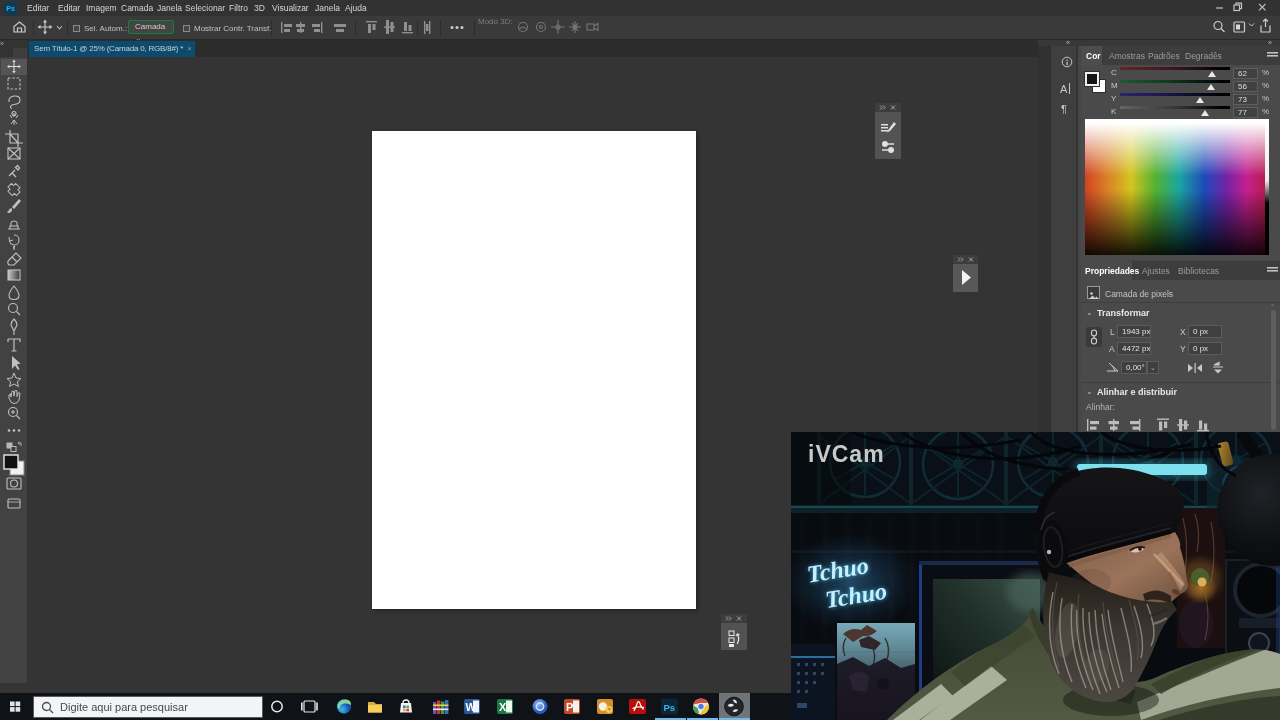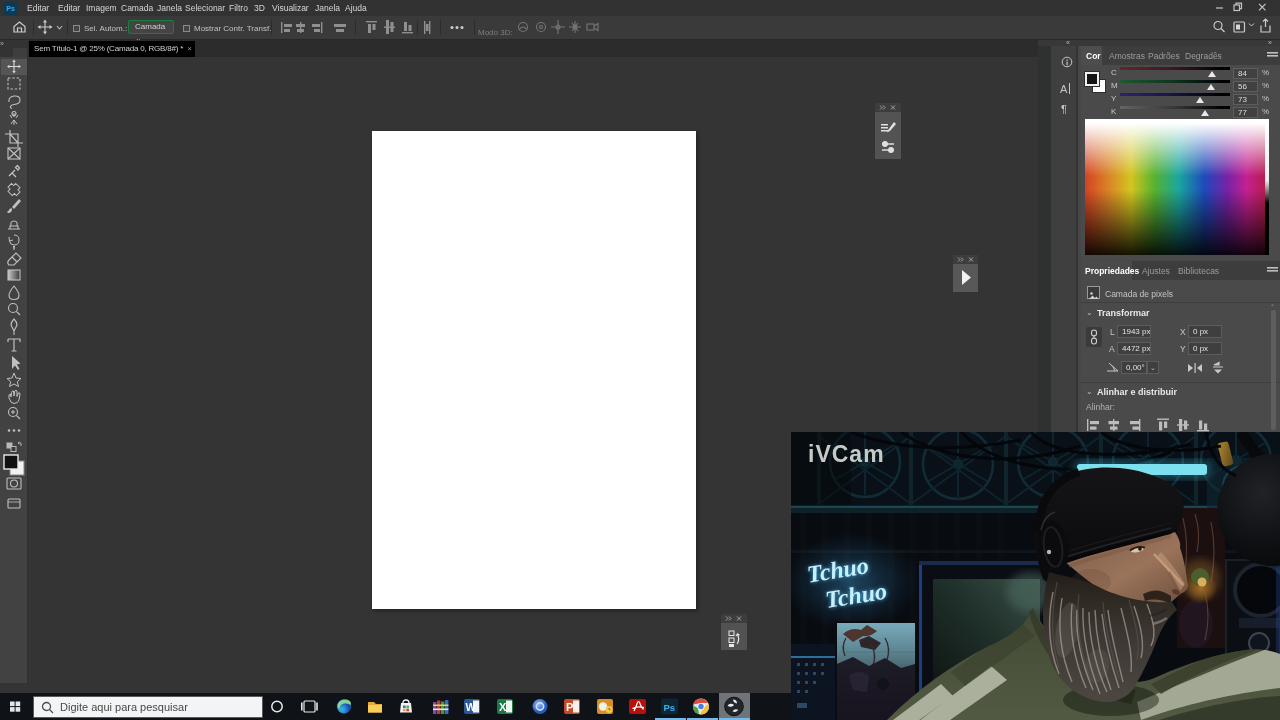--- a/index.html
+++ b/index.html
@@ -10,27 +10,27 @@
 
   
   #menubar { left:0; top:0; width:1280px; height:16px; background:#323232; }
   #pslogo { left:4px; top:2px; width:13px; height:13px; background:#0d3a52; border-radius:2px;
     color:#31a8ff; font-size:7px; font-weight:bold; text-align:center; line-height:13px; }
   .menu { color:#d6d6d6; font-size:8.5px; line-height:16px; position:absolute; top:0; }
 
   
   #optbar { left:0; top:16px; width:1280px; height:24px; background:#3a3a3a; border-bottom:1px solid #282828; }
   .optlbl { position:absolute; color:#c2c2c2; font-size:8px; top:8px; }
-  .optlbl2 { position:absolute; color:#7e7e7e; font-size:8px; top:12px; }
+  .optlbl2 { position:absolute; color:#7e7e7e; font-size:8px; top:1px; }
   .cb { position:absolute; width:7px; height:7px; border:1px solid #8a8a8a; background:#444; top:9px; }
 
   
   #tabbar { left:0; top:40px; width:1048px; height:17px; background:#2c2c2c; }
   #tbhead { left:0; top:40px; width:28px; height:17px; background:#333333; color:#aaa; font-size:7px; }
-  #doctab { left:29px; top:41px; width:166px; height:16px; background:#000000; color:#cfcfcf;
+  #doctab { left:29px; top:41px; width:166px; height:16px; background:#0c4a6e; color:#cfcfcf;
     font-size:8px; line-height:16px; padding-left:5px; white-space:nowrap; overflow:hidden; letter-spacing:-0.2px; }
 
   
   #toolbar { left:0; top:57px; width:28px; height:626px; background:#424242; border-right:1px solid #303030; }
   #toolsel { left:1px; top:59px; width:26px; height:16px; background:#555555; }
 
   
   #canvas { left:28px; top:57px; width:1020px; height:626px; background:#343434; }
   #doc { left:372px; top:131px; width:324px; height:478px; background:#ffffff; box-shadow:2px 2px 4px rgba(0,0,0,0.35); }
 
@@ -377,21 +377,21 @@
       <rect x="0" y="0" width="11" height="1.6" fill="#c0c0c0"></rect>
         <rect x="0" y="3" width="11" height="1.6" fill="#c0c0c0"></rect>
     </svg>
 
     <div style="position:absolute;left:11px;top:33px;width:14px;height:14px;background:#fdfdfd;border:1px solid #2e2e2e"></div>
     <div style="position:absolute;left:4px;top:26px;width:14px;height:14px;background:#141414;border:2px solid #f0f0f0;box-shadow:0 0 0 1px #2e2e2e"></div>
 
     <span class="cmyklbl" style="left:30px;top:22px">C</span>
     <div class="cbar" style="top:21px;background:linear-gradient(to right,#63272a,#41171f 45%,#1d0a14 72%,#000 92%)"></div>
     <div class="cthumb" style="left:127px;top:25px"></div>
-    <div class="cval" style="top:22px">84</div>
+    <div class="cval" style="top:22px">62</div>
       <span class="cpct" style="top:22px">%</span>
     <span class="cmyklbl" style="left:30px;top:35px">M</span>
     <div class="cbar" style="top:34px;background:linear-gradient(to right,#1c5a31,#10381f 45%,#061a10 72%,#000 92%)"></div>
     <div class="cthumb" style="left:126px;top:38px"></div>
     <div class="cval" style="top:35px">56</div>
       <span class="cpct" style="top:35px">%</span>
     <span class="cmyklbl" style="left:30px;top:48px">Y</span>
     <div class="cbar" style="top:47px;background:linear-gradient(to right,#2b2473,#1a1548 45%,#0a0a22 72%,#000 92%)"></div>
     <div class="cthumb" style="left:115px;top:51px"></div>
     <div class="cval" style="top:48px">73</div>

